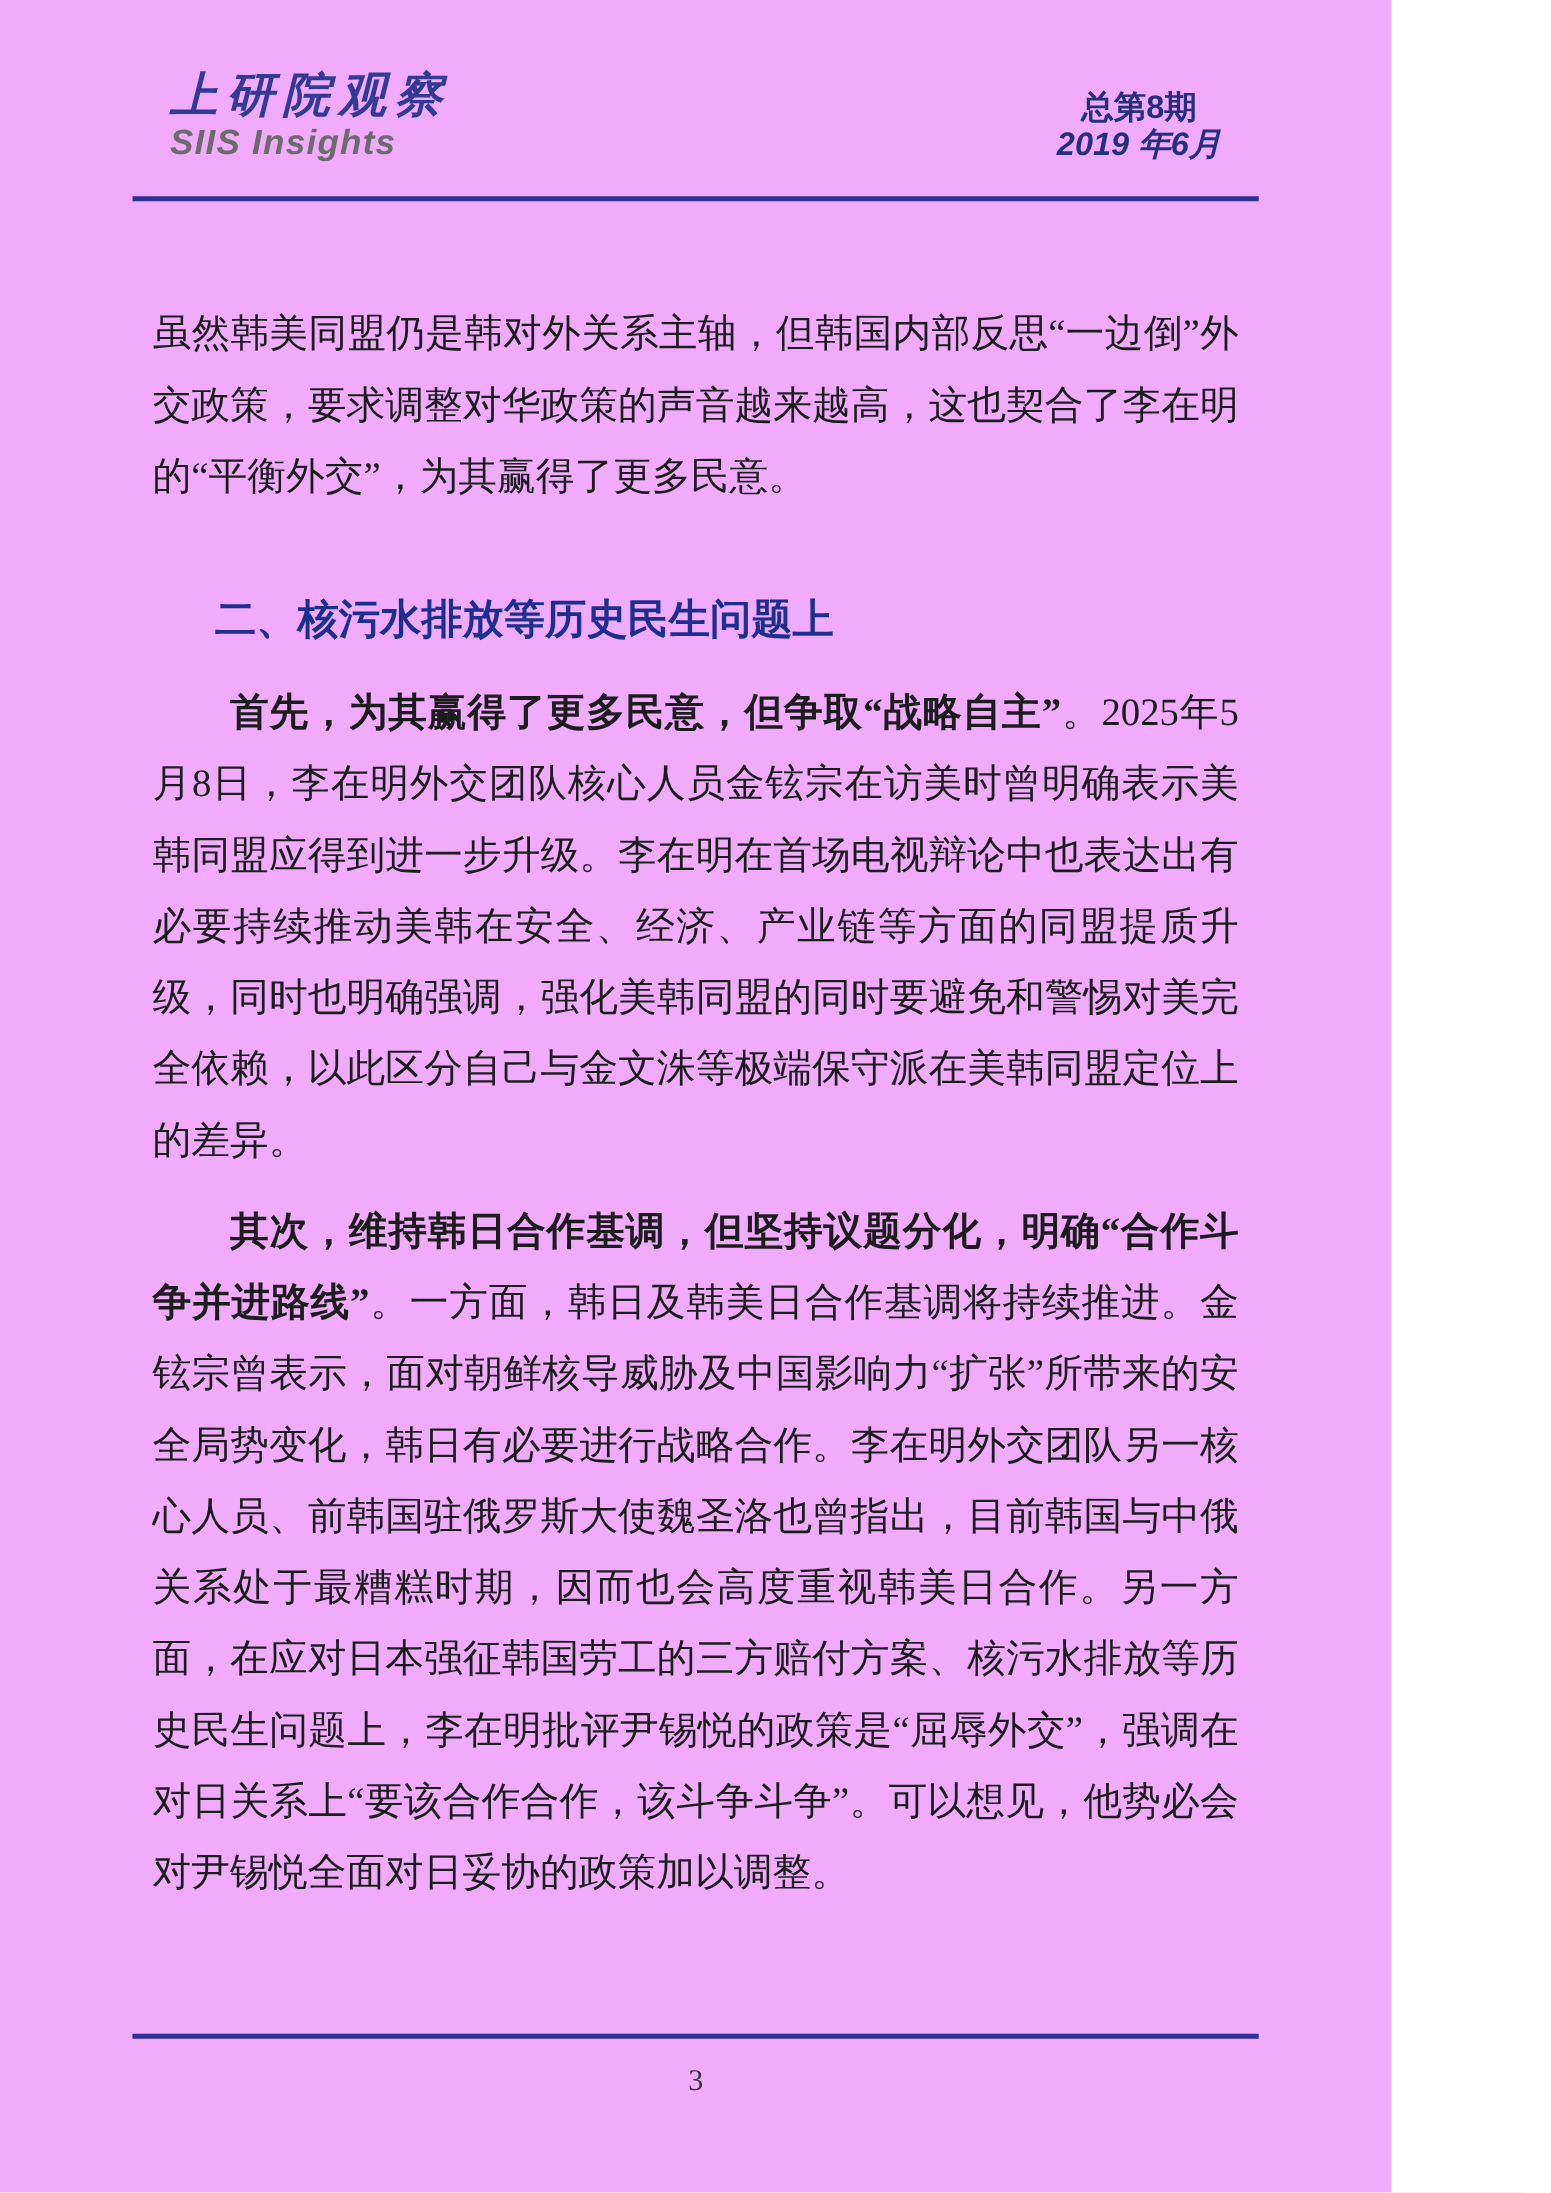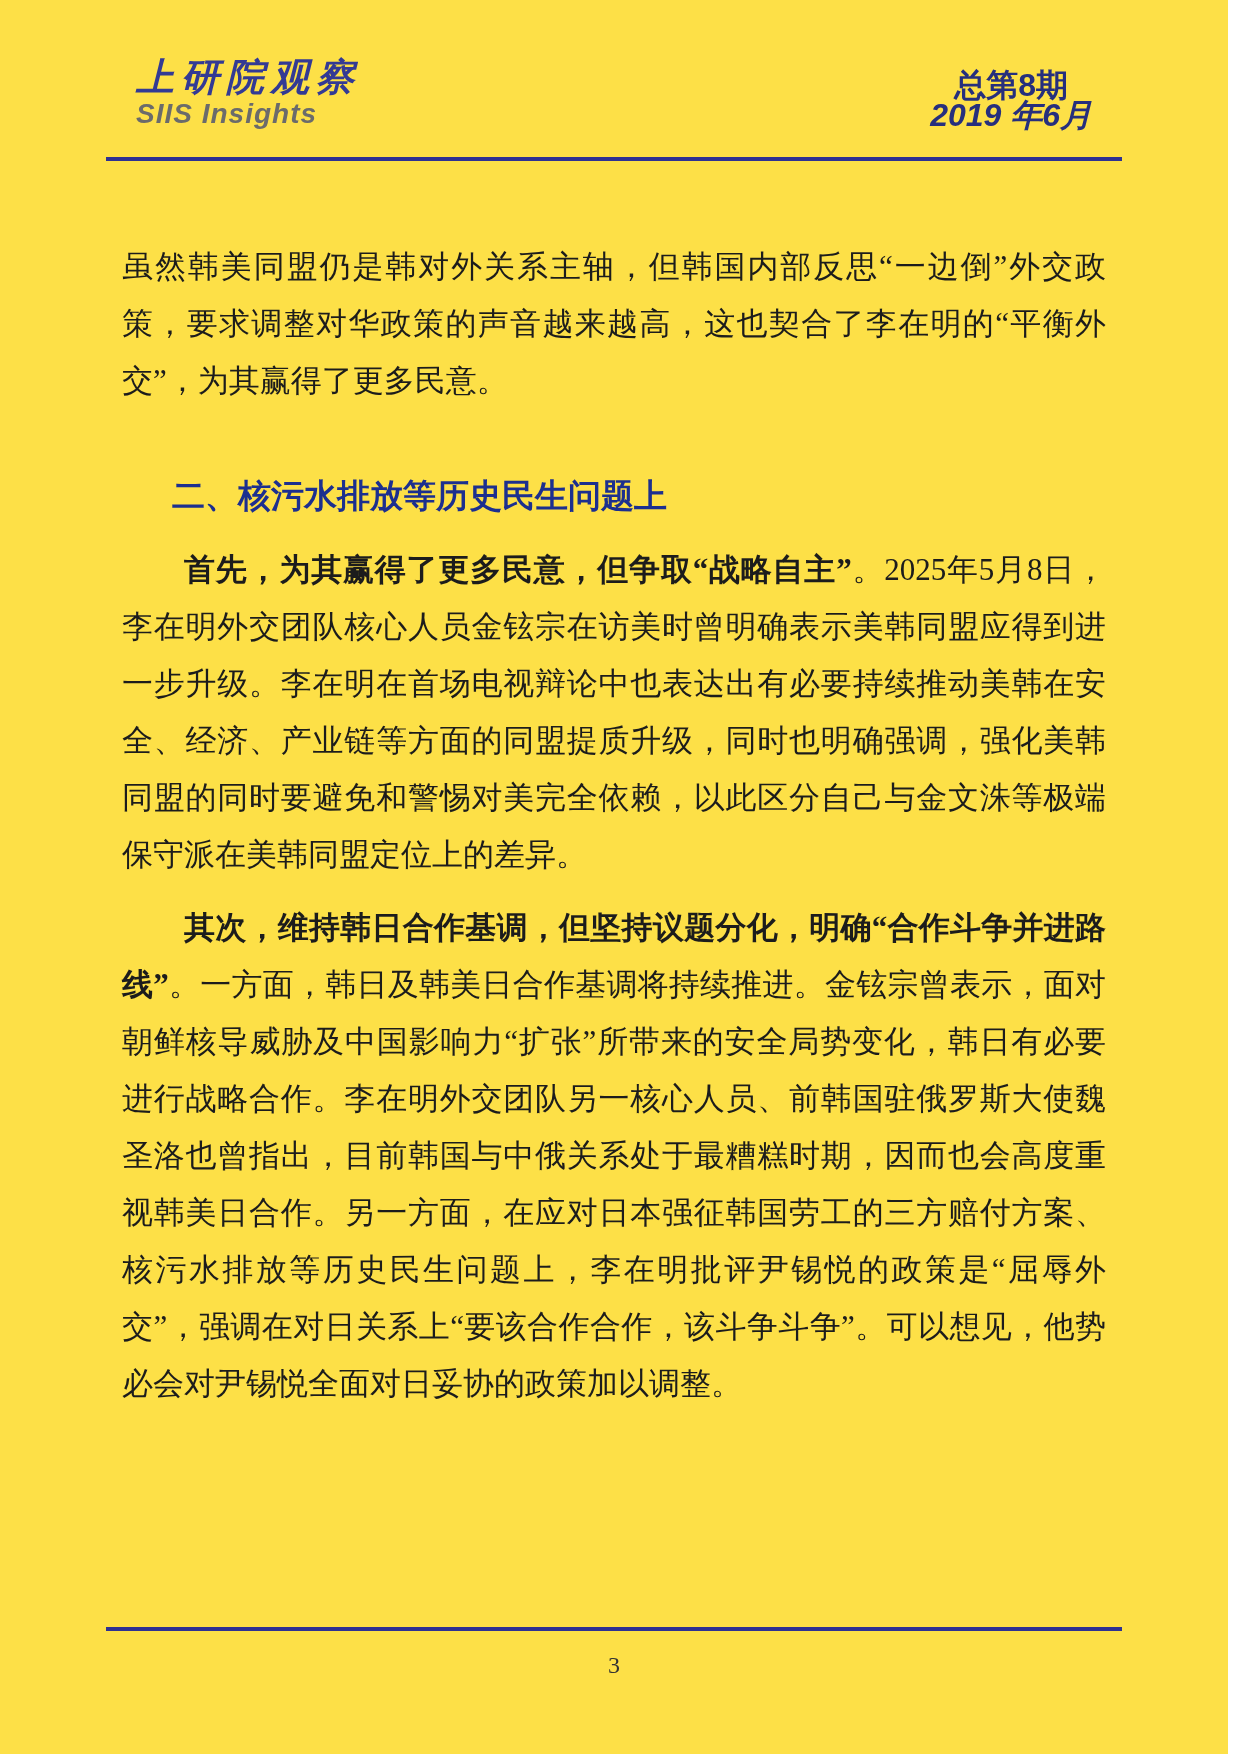--- a/index.html
+++ b/index.html
@@ -2,23 +2,23 @@
 <html><head>
 <meta charset="utf-8">
 <style>
   html, body {
     margin: 0;
     padding: 0;
     background: #ffffff;
   }
   .page {
     position: relative;
-    width: 1228px;
+    width: 1113px;
     height: 1754px;
-    background: #fde047;
+    background: #f0abfc;
     overflow: hidden;
     font-family: "Liberation Serif", "DejaVu Serif", serif;
   }
 
   
   .header {
     position: absolute;
     left: 106px;
     right: 106px;
     top: 58px;
@@ -48,21 +48,21 @@
     line-height: 1.0;
     margin-top: 4px;
   }
   .issue-block {
     margin-right: 30px;
     margin-top: 12px;
     text-align: center;
     font-family: "Liberation Sans", "DejaVu Sans", sans-serif;
     font-weight: 700;
     color: #262f7d;
-    font-size: 32px;
+    font-size: 26px;
     line-height: 30px;
   }
   .issue-date {
     font-style: italic;
     font-family: "Liberation Sans", "DejaVu Sans", sans-serif;
   }
   .rule {
     position: absolute;
     left: 106px;
     right: 106px;

